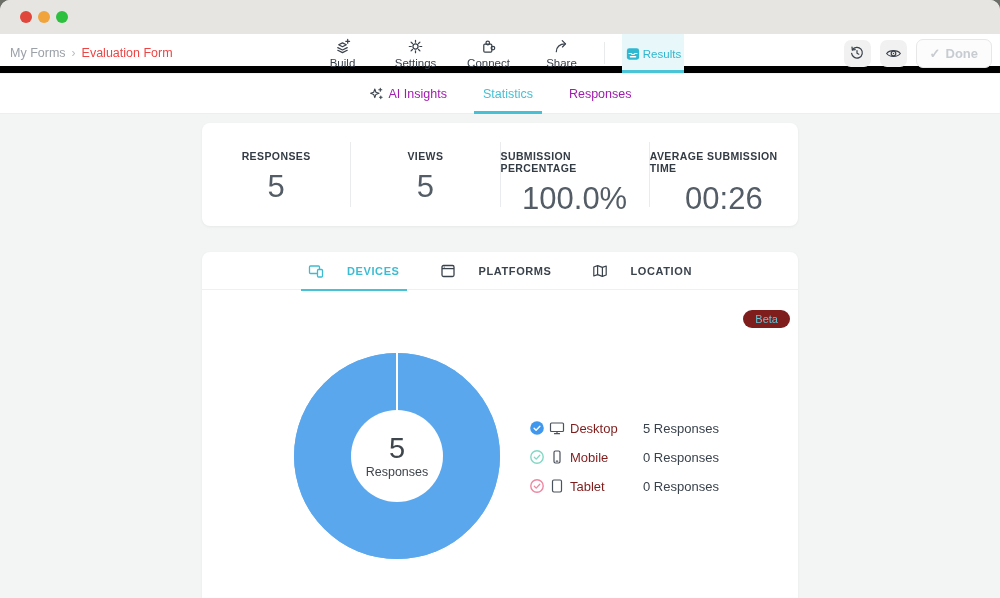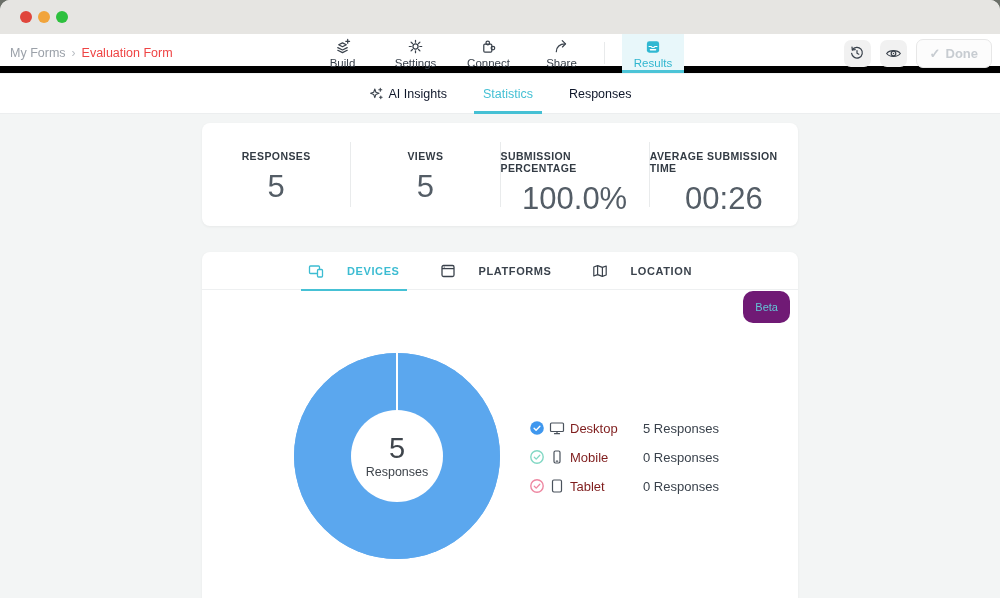--- a/index.html
+++ b/index.html
@@ -24,37 +24,37 @@
   .bc-parent { color:#9ba1a9; }
   .bc-sep { color:#b9bec4; font-size:12px; }
   .bc-current { color:#ef4444; }
 
   .mainnav { position:absolute; left:306px; top:0; height:38px; display:flex; }
   .nav-item { width:73px; height:38px; display:flex; flex-direction:column; align-items:center;
               justify-content:center; gap:2px; cursor:pointer; }
   .nav-item .lbl { font-size:11.5px; color:#3a424c; }
   .nav-divider { position:absolute; left:604px; top:8px; width:1px; height:22px; background:#e8eaeb; }
   .results-tab { position:absolute; left:622px; top:0; width:62px; height:39px; background:#e8f7fa;
-                 display:flex; flex-direction:column; align-items:center; justify-content:center;
+                 display:flex; flex-direction:row; align-items:center; justify-content:center;
                  gap:2px; cursor:pointer; }
   .results-tab .lbl { font-size:11.5px; color:#30b6cf; }
   .results-underline { position:absolute; left:0; bottom:0; width:100%; height:3px; background:#4cc4d7; }
 
   .header-actions { position:absolute; right:8px; top:0; height:38px; display:flex; align-items:center; gap:9px; }
   .icon-btn { width:27px; height:27px; background:#f1f1f1; border-radius:7px; display:flex;
               align-items:center; justify-content:center; cursor:pointer; }
   .done-btn { height:29px; padding:0 13px; background:#fcfcfc; border:1px solid #e7e7e7;
               border-radius:7px; display:flex; align-items:center; gap:5px; color:#c7ccd1;
               font-size:13px; font-weight:bold; cursor:default; }
 
   
   .subnav { position:absolute; top:74px; left:0; right:0; height:40px; background:#fff;
             border-bottom:1px solid #eceeef; display:flex; justify-content:center; }
   .subtab { position:relative; height:40px; display:flex; align-items:center; gap:6px;
-            margin:0 15px; padding:0 3px; font-size:12.5px; color:#0f172a; cursor:pointer; }
+            margin:0 15px; padding:0 3px; font-size:12.5px; color:#a21caf; cursor:pointer; }
   .subtab.active { color:#45c0d4; }
   .subtab.active::after { content:""; position:absolute; left:-6px; right:-6px; bottom:0;
                           height:3px; background:#45c0d4; }
 
   
   .stats-card { position:absolute; left:202px; top:123px; width:596px; height:103px;
                 background:#fff; border-radius:8px; box-shadow:0 1px 3px rgba(0,0,0,.05);
                 display:flex; }
   .stat-cell { flex:1; display:flex; flex-direction:column; align-items:center; padding-top:27px; }
   .stat-label { font-size:10.5px; font-weight:bold; letter-spacing:.4px; color:#333b44; }
@@ -64,21 +64,21 @@
   
   .chart-card { position:absolute; left:202px; top:252px; width:596px; height:346px;
                 background:#fff; border-radius:8px 8px 0 0; box-shadow:0 1px 3px rgba(0,0,0,.05); }
   .ctabs { height:38px; border-bottom:1px solid #eef0f1; display:flex; justify-content:center;
            align-items:center; gap:40px; }
   .ctab { position:relative; height:38px; display:flex; align-items:center; gap:23px;
           font-size:11px; font-weight:bold; letter-spacing:.6px; color:#3a424c; cursor:pointer; }
   .ctab.active { color:#3cbcd2; }
   .ctab.active::after { content:""; position:absolute; left:-7px; right:-7px; bottom:-1px;
                         height:2px; background:#46c1d5; }
-  .beta-badge { position:absolute; right:8px; top:39px; padding:10px 12px; background:#701a75;
+  .beta-badge { position:absolute; right:8px; top:58px; padding:3px 12px; background:#7f1d1d;
                 color:#63c4d6; font-size:11px; border-radius:10px; }
 
   
   .donut { position:absolute; left:92px; top:101px; width:206px; height:206px; border-radius:50%;
            background:#5ba7ee; }
   .donut-gap { position:absolute; left:102px; top:0; width:2px; height:58px; background:#fff; }
   .donut-hole { position:absolute; left:57px; top:57px; width:92px; height:92px; background:#fff;
                 border-radius:50%; display:flex; flex-direction:column; align-items:center;
                 justify-content:center; }
   .donut-value { font-size:29px; color:#3f454c; line-height:1.05; }

